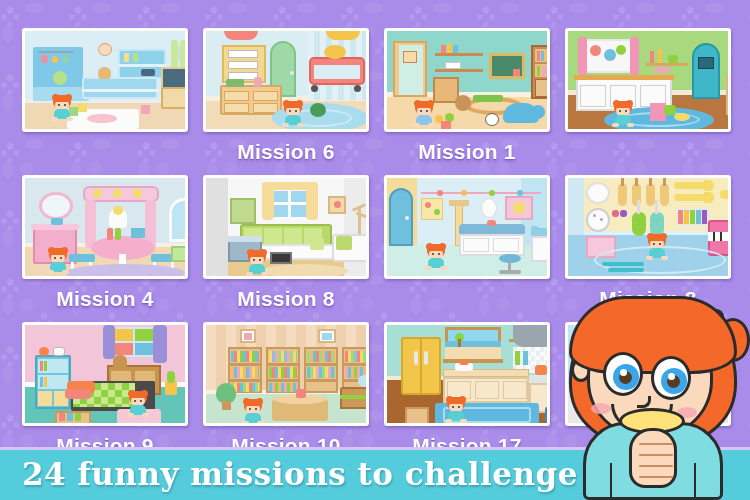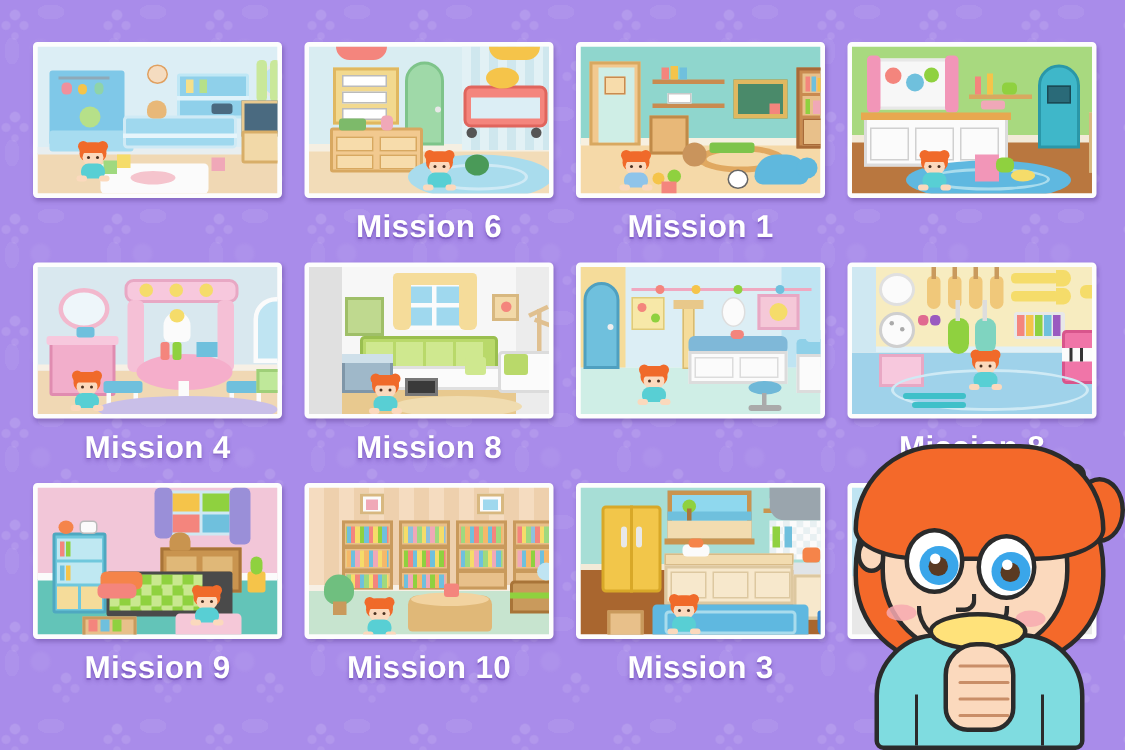--- a/index.html
+++ b/index.html
@@ -821,21 +821,21 @@
             <span class="bowl"></span>
               <span class="bowr"></span>
             <span class="eyeL"></span>
               <span class="eyeR"></span>
             <span class="body"></span>
               <span class="leg1"></span>
               <span class="leg2"></span>
           </div>
         </div>
       </div>
-      <span class="label">Mission 3</span>
+      <span class="label">Mission 17</span>
     </div>
 
     <div class="cell">
       <div class="card">
         <div class="scene">
           <div class="wall" style="height:60%;background:#bfe4f2"></div>
           <div class="floor" style="height:40%;background:#e8e8e8"></div>
           <div class="base" style="left:10px;top:10px;width:44px;height:30px;background:#8fd8ee;border:3px solid #fbfbfb"></div>
           <div class="base" style="left:70px;top:16px;width:60px;height:40px;background:#fbfbfb;border:2px solid #dcdcdc;border-radius:4px"></div>
           <div class="base" style="left:130px;top:40px;width:40px;height:40px;background:#6fc0dd;border-radius:6px"></div>
@@ -852,20 +852,23 @@
               <span class="leg1"></span>
               <span class="leg2"></span>
           </div>
         </div>
       </div>
       <span class="label">Mission 12</span>
     </div>
 
   </div>
 
+  <div class="banner">
+    <div class="banner-text">24 funny missions to challenge</div>
+  </div>
 
   <div class="girl">
     <div class="g-hairback"></div>
     <div class="g-pony"></div>
     <div class="g-tie a"></div>
     <div class="g-tie b"></div>
     <div class="g-tie c"></div>
     <div class="g-ear"></div>
     <div class="g-face"></div>
     <div class="g-bang"></div>

